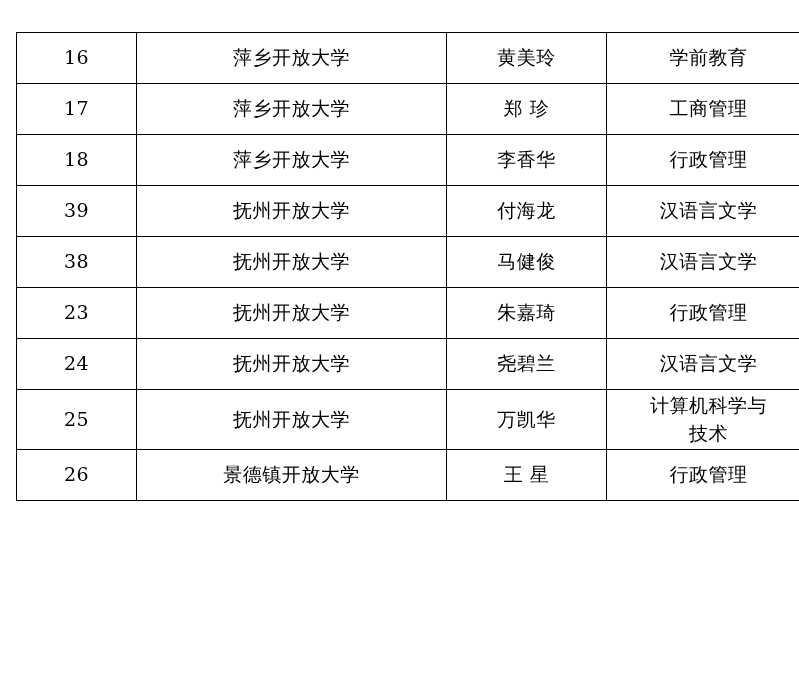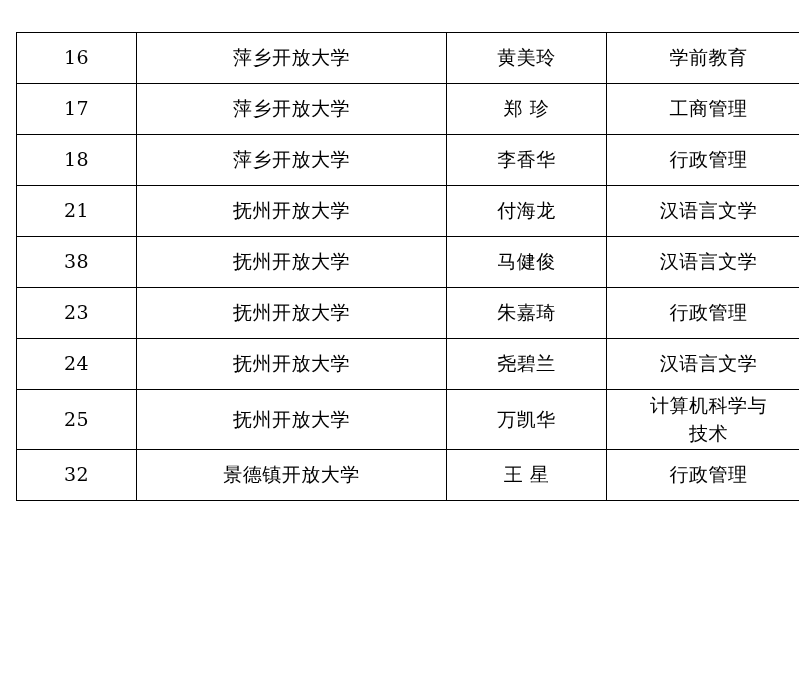--- a/index.html
+++ b/index.html
@@ -77,21 +77,21 @@
           </tr>
           <tr>
             <td class="col-no">18</td>
             <td class="col-org">萍乡开放大学</td>
             <td class="col-name">李香华</td>
             <td class="col-major">
               <span class="stacked-line">行政管理</span>
             </td>
           </tr>
           <tr>
-            <td class="col-no">21</td>
+            <td class="col-no">39</td>
             <td class="col-org">抚州开放大学</td>
             <td class="col-name">付海龙</td>
             <td class="col-major">
               <span class="stacked-line">汉语言文学</span>
             </td>
           </tr>
           <tr>
             <td class="col-no">38</td>
             <td class="col-org">抚州开放大学</td>
             <td class="col-name">马健俊</td>
@@ -118,21 +118,21 @@
           <tr>
             <td class="col-no tall">25</td>
             <td class="col-org tall">抚州开放大学</td>
             <td class="col-name tall">万凯华</td>
             <td class="col-major tall">
               <span class="stacked-line">计算机科学与</span>
               <span class="stacked-line">技术</span>
             </td>
           </tr>
           <tr>
-            <td class="col-no">32</td>
+            <td class="col-no">26</td>
             <td class="col-org">景德镇开放大学</td>
             <td class="col-name name-spaced">王 星</td>
             <td class="col-major">
               <span class="stacked-line">行政管理</span>
             </td>
           </tr>
         </tbody>
     </table>
   </div>
 </div>

